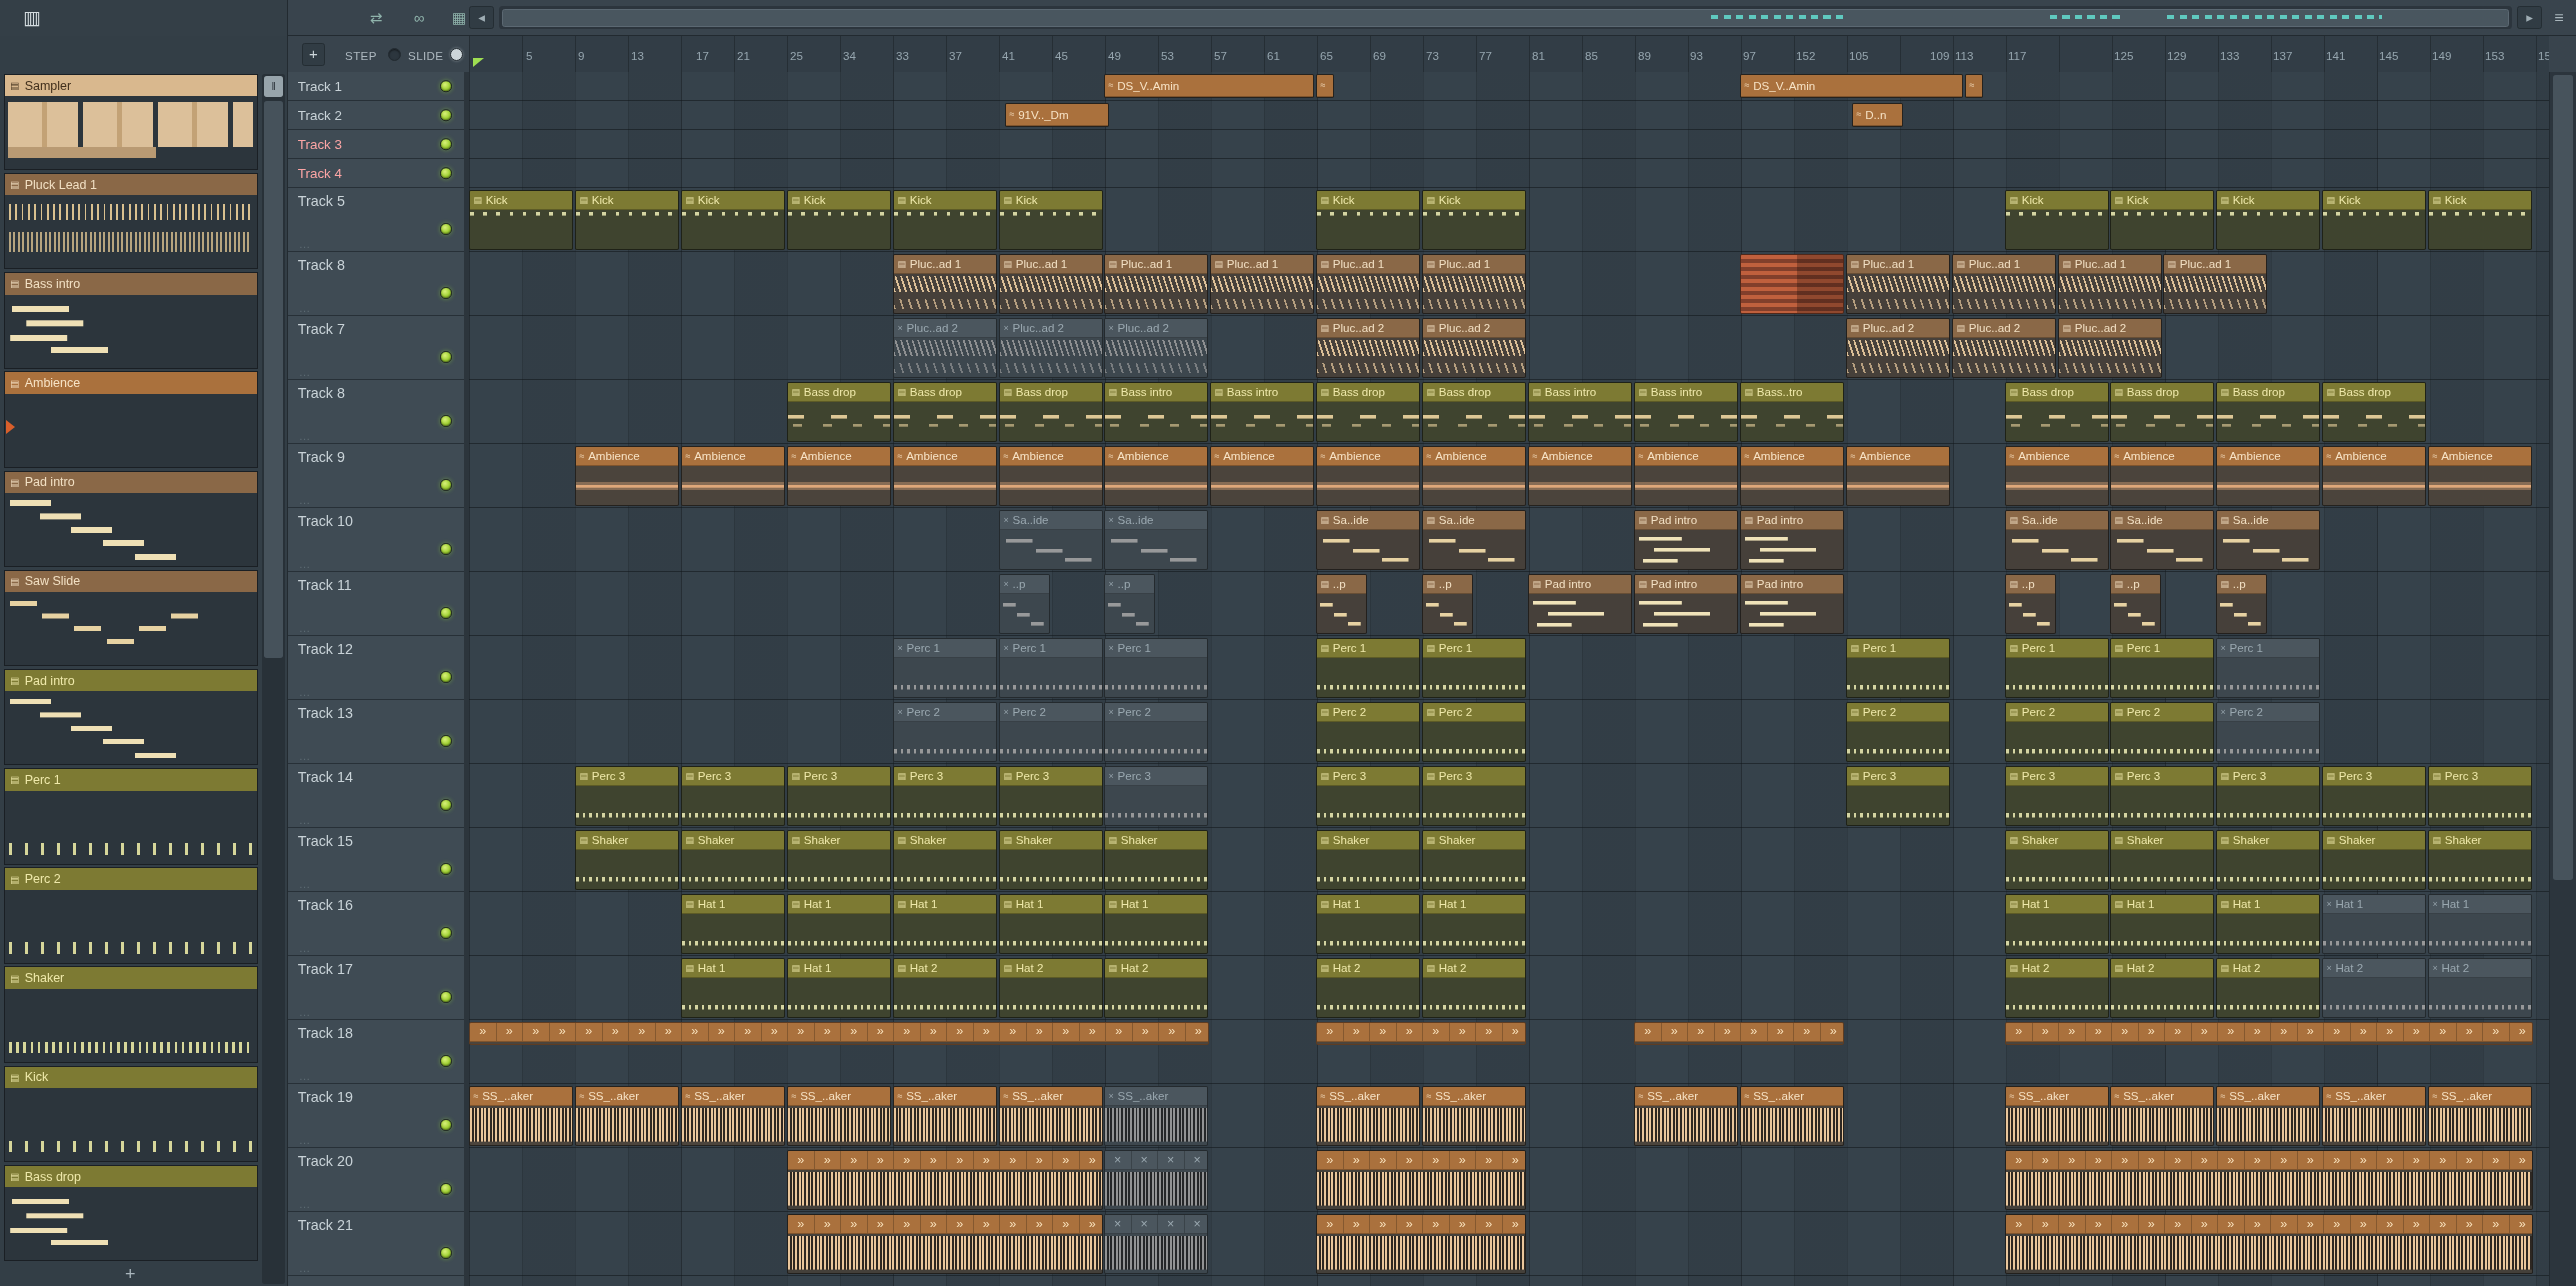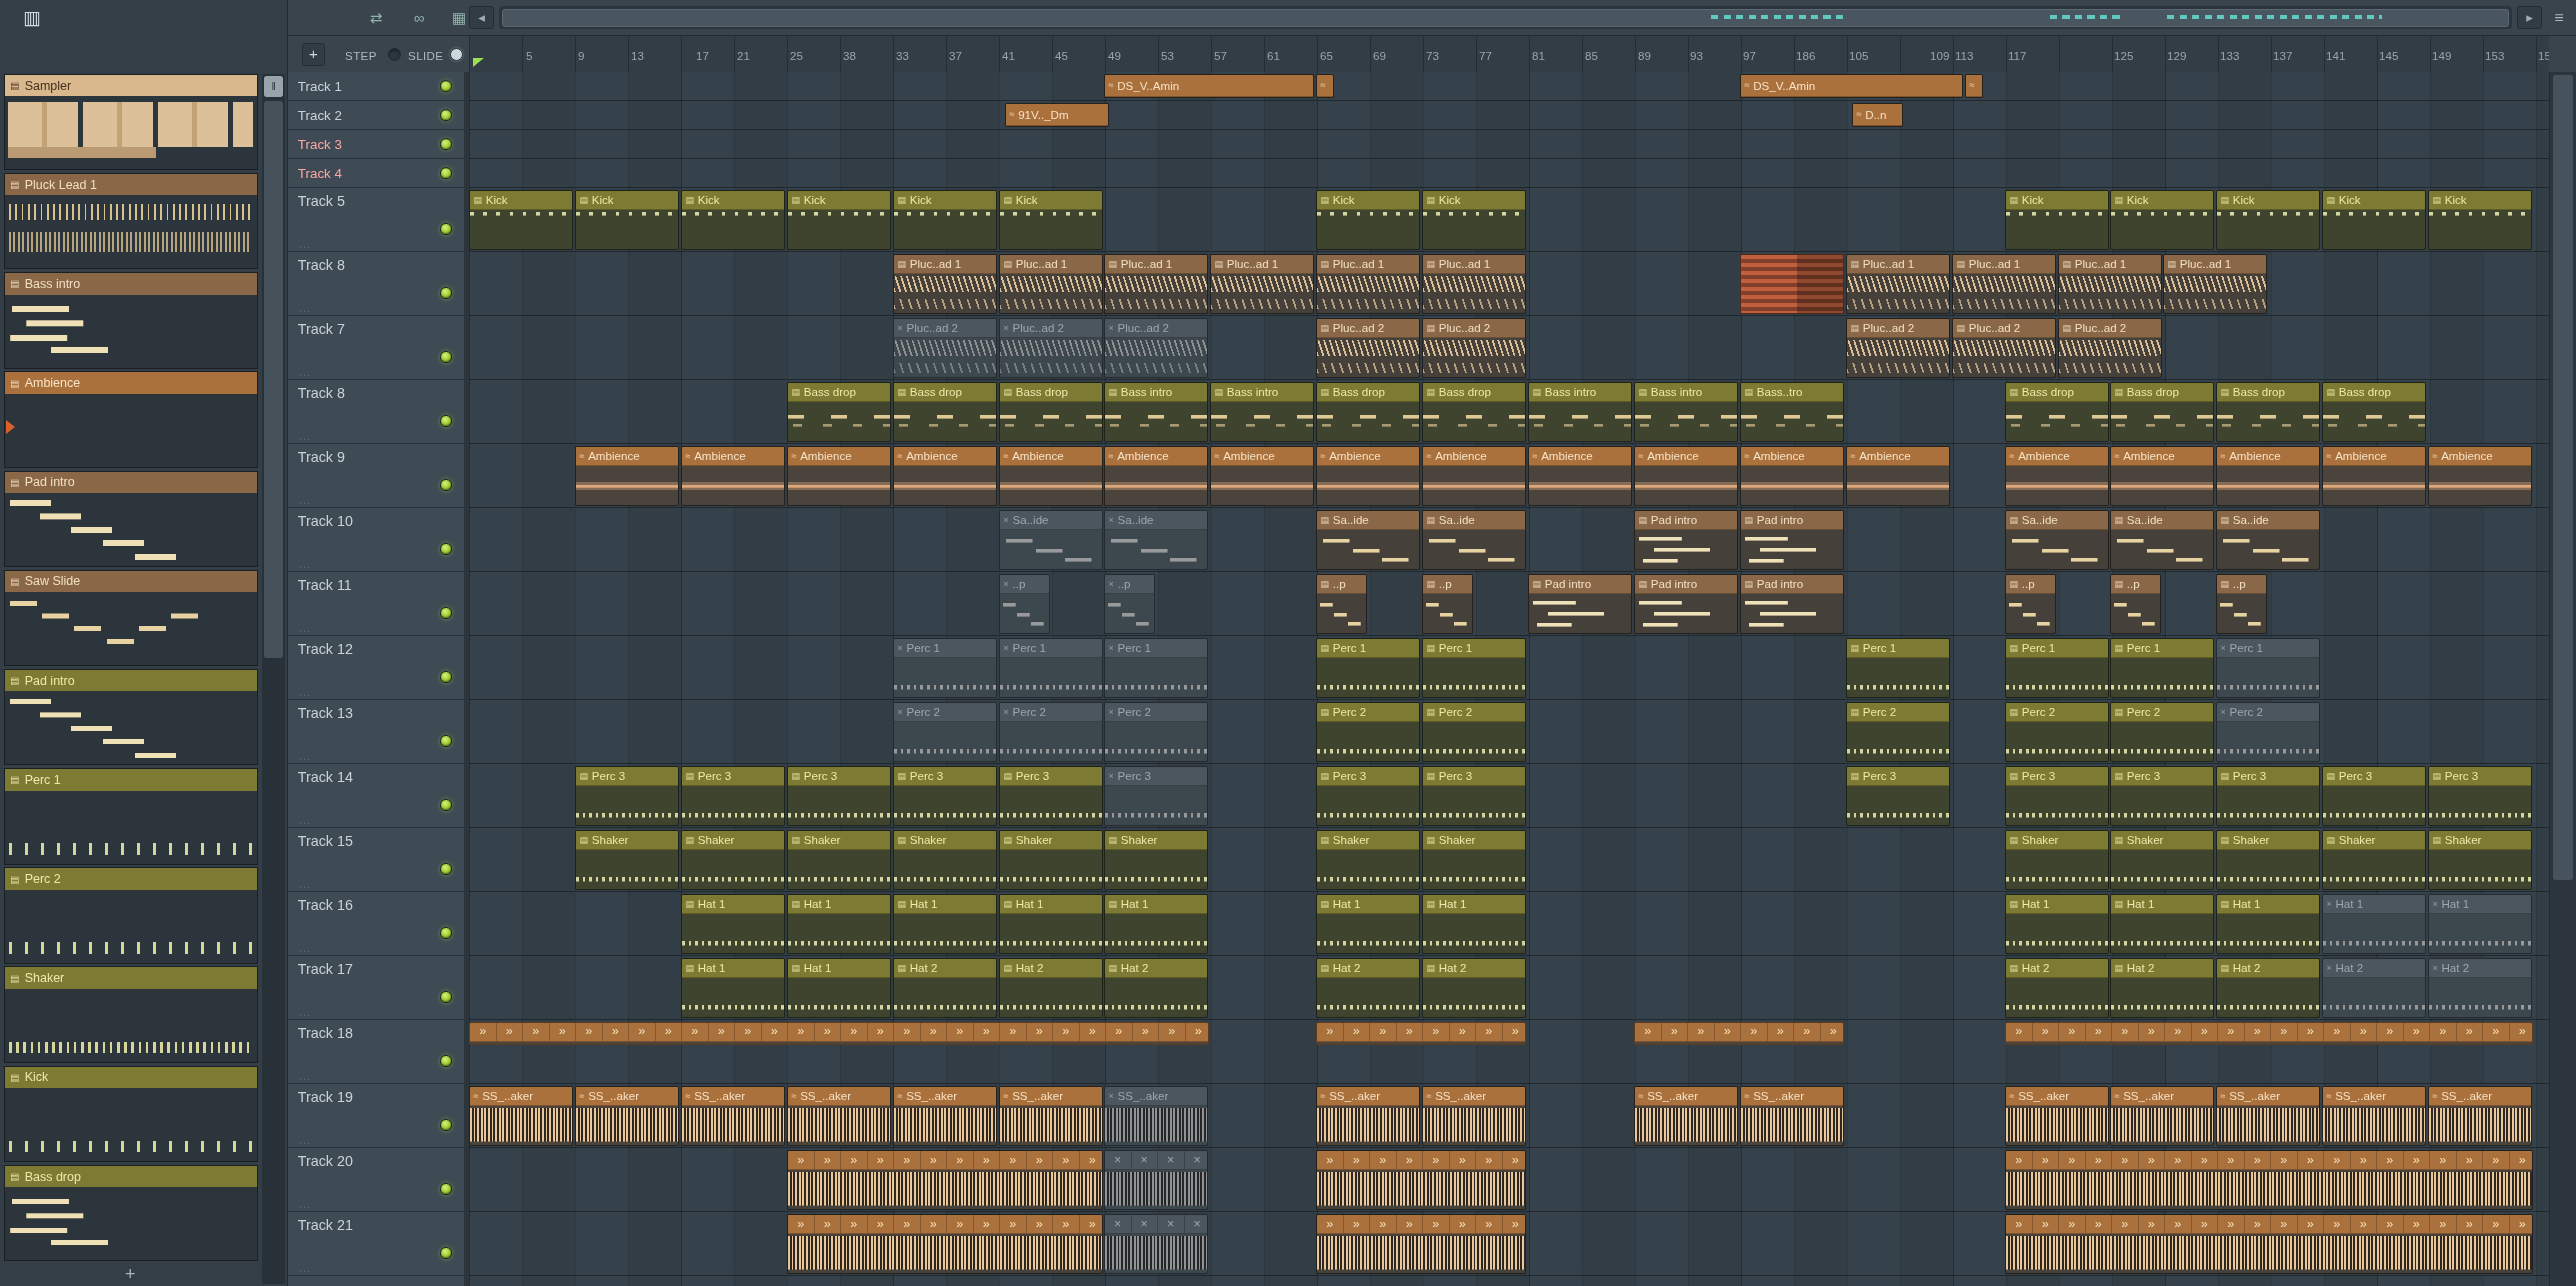--- a/index.html
+++ b/index.html
@@ -166,39 +166,39 @@
     <span class="tb-label" style="left:408px">SLIDE</span>
     <span class="tog on" style="left:450px"></span>
     <div id="ruler">
       <div class="flag"></div>
     <div class="ruler-num" style="left: 57px;">5</div>
         <div class="ruler-num" style="left: 109px;">9</div>
         <div class="ruler-num" style="left: 162px;">13</div>
         <div class="ruler-num" style="left: 215px; margin-left: 12px;">17</div>
         <div class="ruler-num" style="left: 268px;">21</div>
         <div class="ruler-num" style="left: 321px;">25</div>
-        <div class="ruler-num" style="left: 374px;">38</div>
+        <div class="ruler-num" style="left: 374px;">34</div>
         <div class="ruler-num" style="left: 427px;">33</div>
         <div class="ruler-num" style="left: 480px;">37</div>
         <div class="ruler-num" style="left: 533px;">41</div>
         <div class="ruler-num" style="left: 586px;">45</div>
         <div class="ruler-num" style="left: 639px;">49</div>
         <div class="ruler-num" style="left: 692px;">53</div>
         <div class="ruler-num" style="left: 745px;">57</div>
         <div class="ruler-num" style="left: 798px;">61</div>
         <div class="ruler-num" style="left: 851px;">65</div>
         <div class="ruler-num" style="left: 904px;">69</div>
         <div class="ruler-num" style="left: 957px;">73</div>
         <div class="ruler-num" style="left: 1010px;">77</div>
         <div class="ruler-num" style="left: 1063px;">81</div>
         <div class="ruler-num" style="left: 1116px;">85</div>
         <div class="ruler-num" style="left: 1169px;">89</div>
         <div class="ruler-num" style="left: 1221px;">93</div>
         <div class="ruler-num" style="left: 1274px;">97</div>
-        <div class="ruler-num" style="left: 1327px;">186</div>
+        <div class="ruler-num" style="left: 1327px;">152</div>
         <div class="ruler-num" style="left: 1380px;">105</div>
         <div class="ruler-num" style="left: 1433px; padding-left: 28px;">109</div>
         <div class="ruler-num" style="left: 1486px;">113</div>
         <div class="ruler-num" style="left: 1539px;">117</div>
         <div class="ruler-num" style="left: 1592px; margin-top: 29px;">121</div>
         <div class="ruler-num" style="left: 1645px;">125</div>
         <div class="ruler-num" style="left: 1698px;">129</div>
         <div class="ruler-num" style="left: 1751px;">133</div>
         <div class="ruler-num" style="left: 1804px;">137</div>
         <div class="ruler-num" style="left: 1857px;">141</div>

